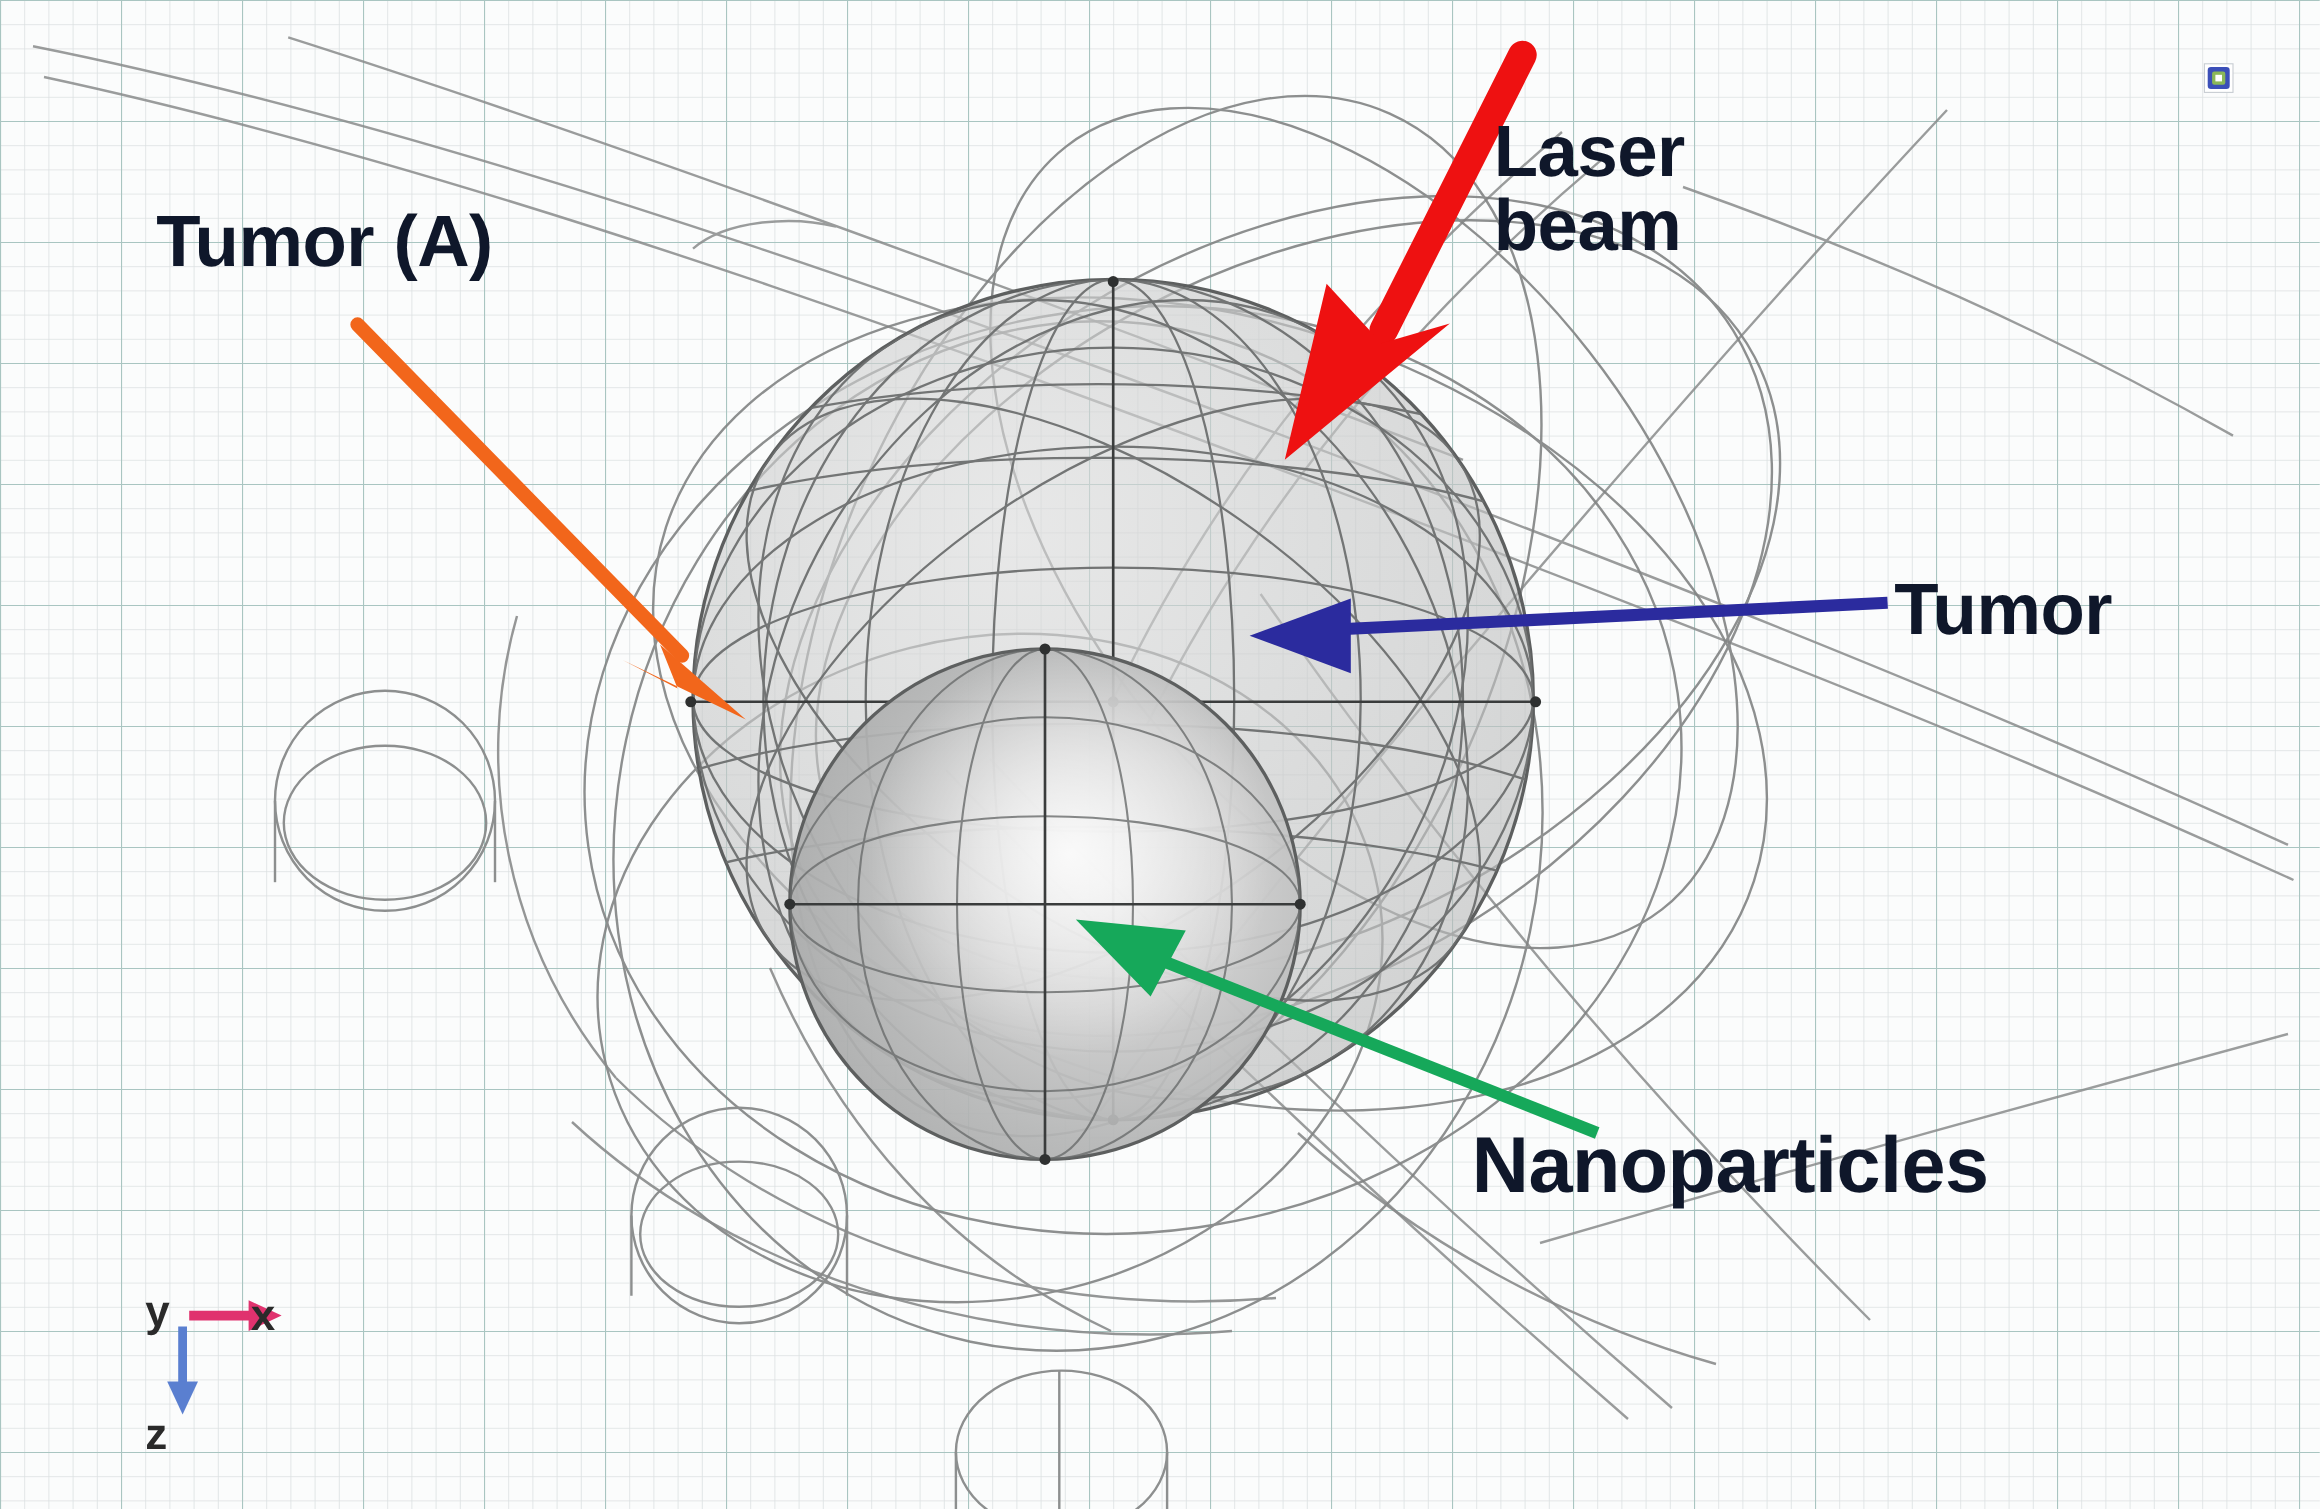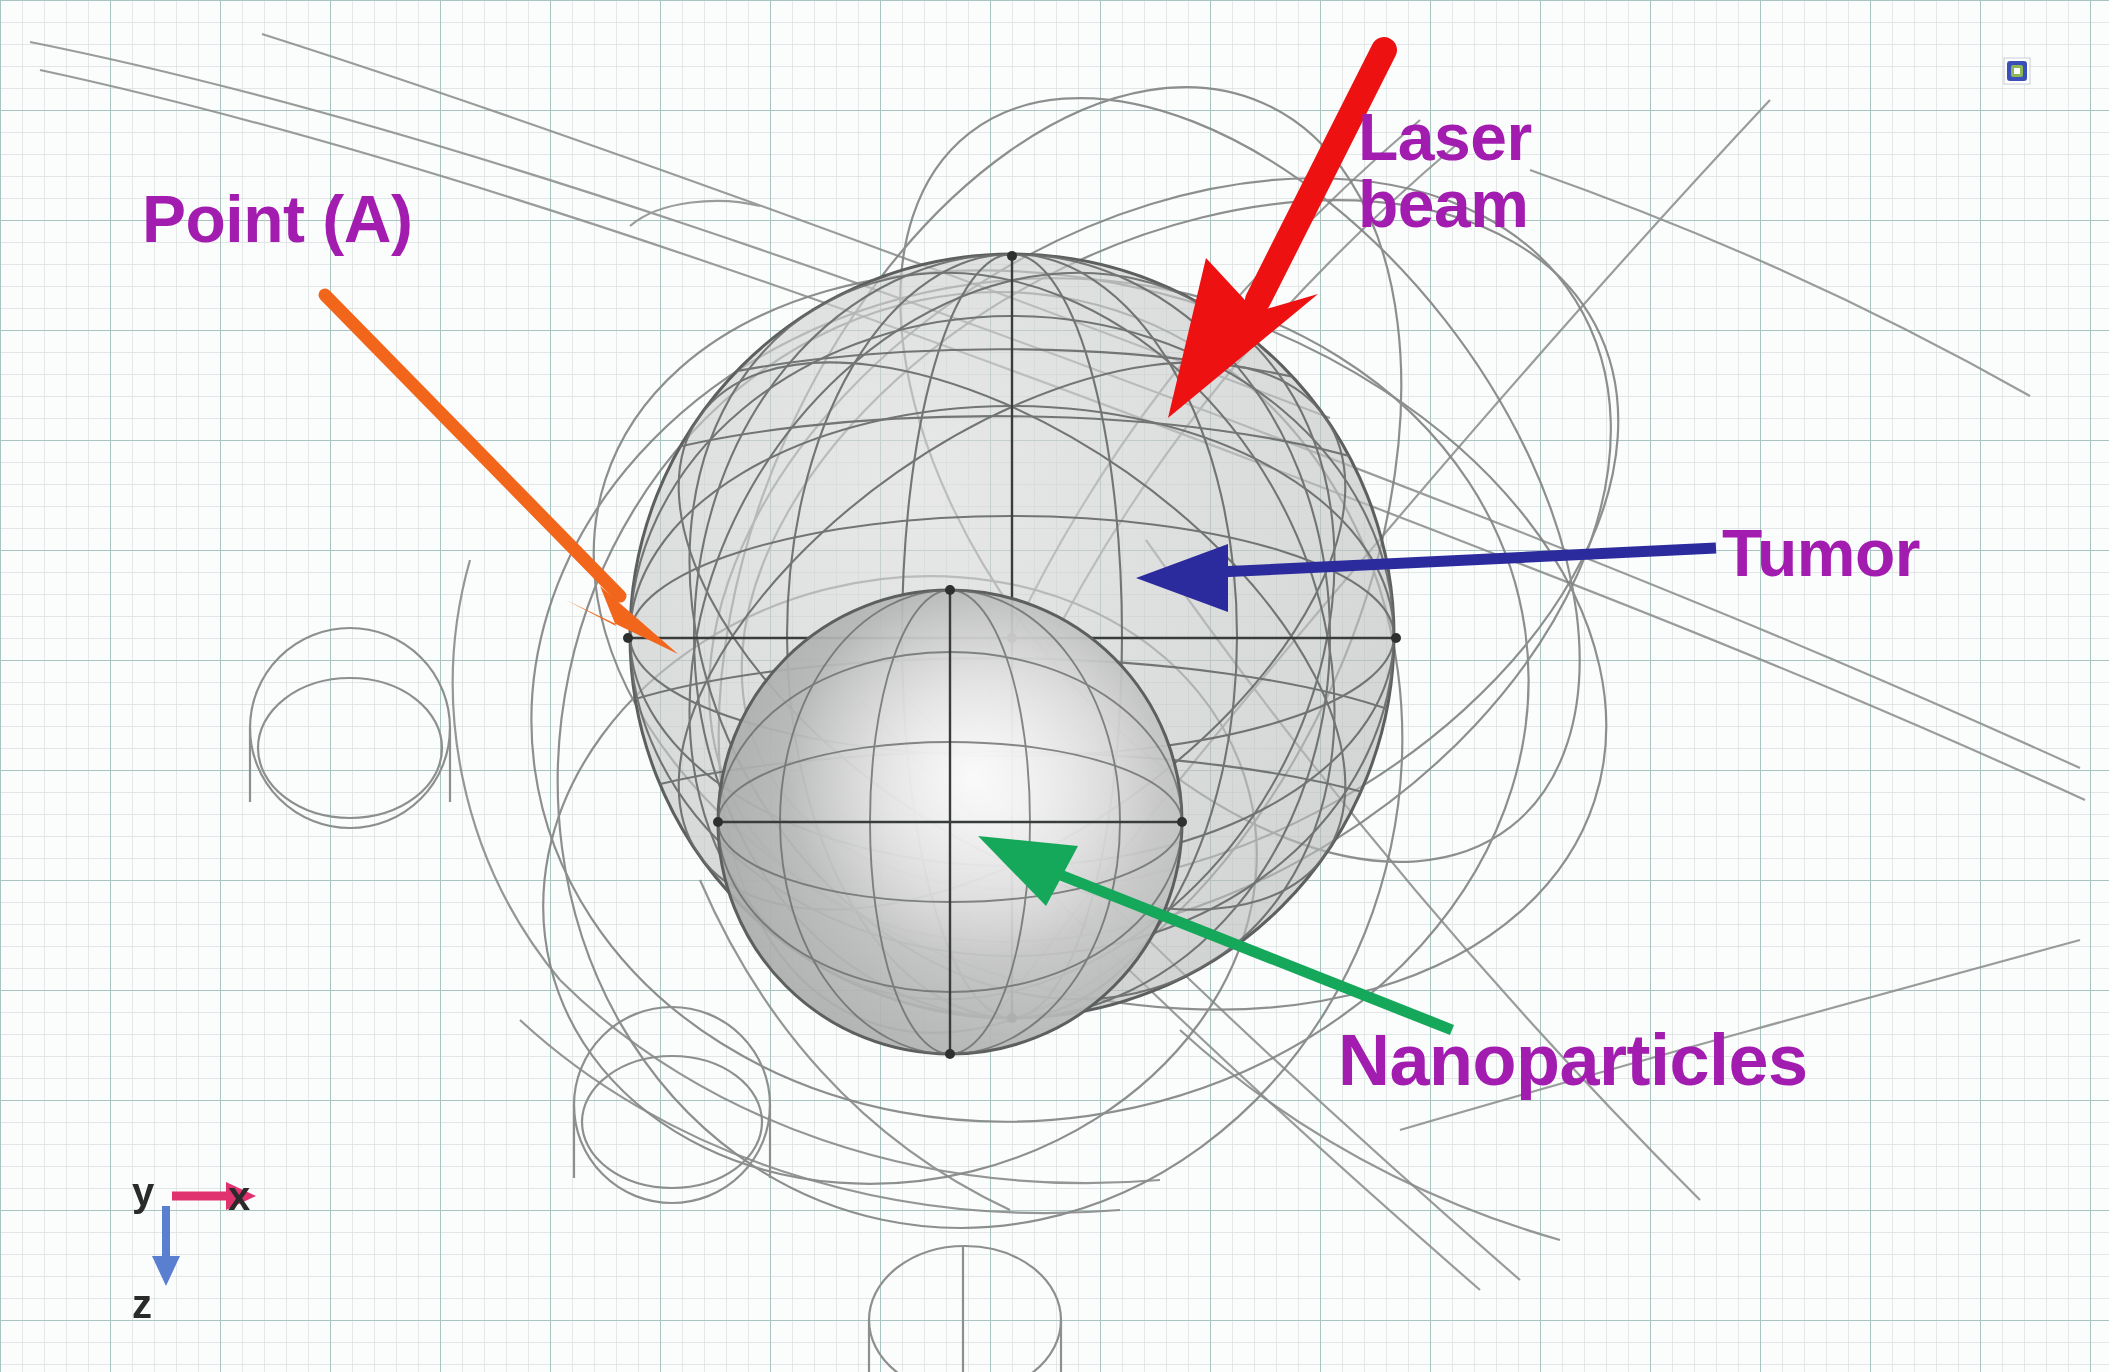--- a/index.html
+++ b/index.html
@@ -8,21 +8,21 @@
     width:2109px;height:1372px;
     background:#fbfcfc;
     overflow:hidden;
     font-family:"Liberation Sans", sans-serif;
   }
   #scene{position:absolute;left:0;top:0;width:2109px;height:1372px;}
   .lbl{
     position:absolute;
     font-family:"Liberation Sans", sans-serif;
     font-weight:bold;
-    color:#a21caf;
+    color:#0f172a;
     white-space:pre;
     line-height:1.02;
     letter-spacing:-0.5px;
   }
   #lbl-point{left:142px;top:186px;font-size:66px;}
   #lbl-laser{left:1358px;top:104px;font-size:66px;}
   #lbl-tumor{left:1722px;top:520px;font-size:66px;}
   #lbl-nano{left:1338px;top:1024px;font-size:72px;}
   .axlbl{
     position:absolute;
@@ -213,21 +213,21 @@
     </g>
 
     <g>
       <rect x="2004" y="58" width="26" height="26" fill="#ffffff" stroke="#c8cdd2" stroke-width="1"></rect>
       <rect x="2007" y="61" width="20" height="20" rx="3" fill="#3b4fb8"></rect>
       <rect x="2011" y="65" width="12" height="12" rx="2" fill="#8bb758"></rect>
       <rect x="2014" y="68" width="6" height="6" fill="#ffffff"></rect>
     </g>
   </svg>
 
-  <div class="lbl" id="lbl-point">Point (A)</div>
+  <div class="lbl" id="lbl-point">Tumor (A)</div>
 
   <div class="lbl" id="lbl-laser"><span>Laser</span><br><span>beam</span></div>
 
   <div class="lbl" id="lbl-tumor">Tumor</div>
 
   <div class="lbl" id="lbl-nano">Nanoparticles</div>
 
   <div class="axlbl" id="ax-y">y</div>
   <div class="axlbl" id="ax-x">x</div>
   <div class="axlbl" id="ax-z">z</div>

